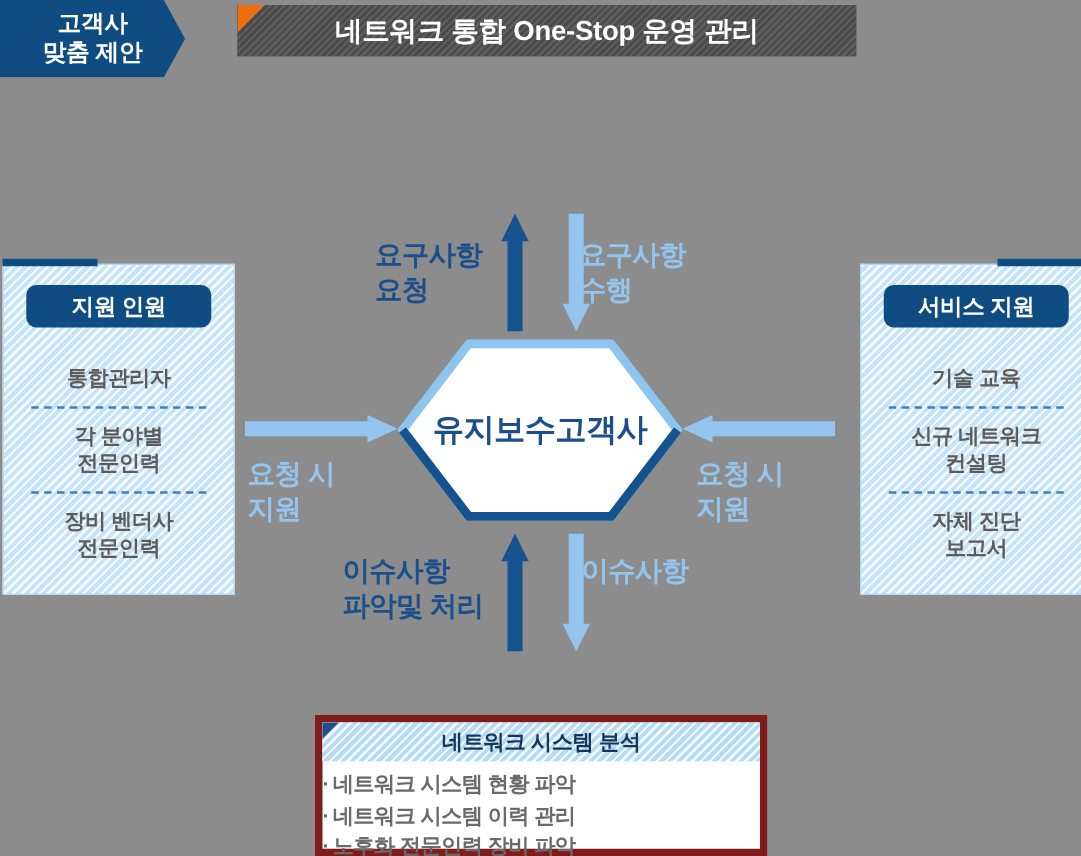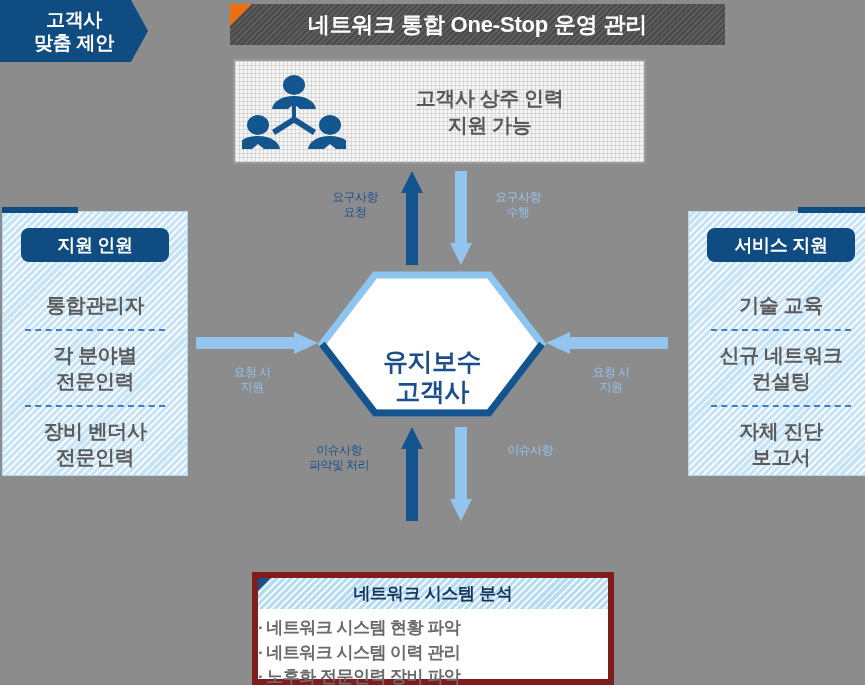--- a/index.html
+++ b/index.html
@@ -51,21 +51,20 @@
     background-color: #4e4e4e;
     background-image: repeating-linear-gradient(
       135deg,
       #4a4a4a 0px, #4a4a4a 2px,
       #5d5d5d 2px, #5d5d5d 4px
     );
     display: flex;
     align-items: center;
     justify-content: center;
     overflow: hidden;
-    margin-left: 40px;
   }
   #title-banner .corner-triangle {
     position: absolute;
     left: 0;
     top: 0;
     width: 0;
     height: 0;
     border-top: 22px solid #ec7012;
     border-right: 22px solid transparent;
   }
@@ -150,21 +149,21 @@
     font-size: 18px;
     font-weight: bold;
     display: flex;
     align-items: center;
     justify-content: center;
     letter-spacing: -0.3px;
   }
   .panel-item {
     text-align: center;
     color: #5c5c5c;
-    font-size: 20px;
+    font-size: 17px;
     font-weight: bold;
     line-height: 1.3;
     letter-spacing: -0.4px;
     padding: 2px 6px;
   }
   .panel-divider {
     width: 140px;
     margin: 9px auto;
     border-top: 2px dashed #3f7fc0;
   }
@@ -178,31 +177,30 @@
     height: 146px;
   }
   #hexagon-wrap svg { display: block; }
   #hexagon-label {
     position: absolute;
     left: 0;
     top: 0;
     width: 228px;
     height: 146px;
     display: flex;
-    flex-direction: column;
+    flex-direction: row;
     align-items: center;
     justify-content: center;
     color: #1b4f8c;
     font-size: 25px;
     font-weight: bold;
     line-height: 1.22;
     letter-spacing: -0.5px;
     text-align: center;
     pointer-events: none;
-    margin-top: 32px;
   }
 
   
   .arrow { position: absolute; }
 
   
   .arrow-v { width: 22px; }
   .arrow-v .shaft {
     position: absolute;
     left: 5px;
@@ -224,24 +222,24 @@
   .arrow-h .head {
     position: absolute;
     top: 0;
     width: 0; height: 0;
     border-top: 11px solid transparent;
     border-bottom: 11px solid transparent;
   }
 
   .arrow-label {
     position: absolute;
-    font-size: 12px;
-    font-weight: normal;
+    font-size: 22px;
+    font-weight: bold;
     line-height: 1.25;
-    text-align: center;
+    text-align: left;
     letter-spacing: -0.6px;
     white-space: nowrap;
   }
   .lbl-dark  { color: #1b4f8c; }
   .lbl-light { color: #93c5ef; }
 
   
   #helpdesk {
     position: absolute;
     left: 235px;
@@ -317,45 +315,20 @@
   <div id="corner-tag">
     <span>고객사</span>
     <span>맞춤 제안</span>
   </div>
 
   <div id="title-banner">
     <span class="corner-triangle"></span>
     <span id="title-text">네트워크 통합 One-Stop 운영 관리</span>
   </div>
 
-  <div id="top-box">
-    <div id="people-icon">
-      <svg width="104" height="74" viewBox="0 0 104 74" aria-hidden="true">
-        <g fill="#12558f">
-
-          <path d="M50 26 L54 26 L54 44 L50 44 Z"></path>
-          <path d="M52 41 L74 55 L71 60 L49 46 Z"></path>
-          <path d="M52 41 L30 55 L33 60 L55 46 Z"></path>
-
-          <ellipse cx="52" cy="10" rx="11" ry="10"></ellipse>
-          <path d="M52 21 c-13 0 -21 6 -22 13 h16 l6 -5 l6 5 h16 c-1 -7 -9 -13 -22 -13 z"></path>
-
-          <ellipse cx="16" cy="50" rx="11" ry="10"></ellipse>
-          <path d="M16 61 c-13 0 -21 6 -22 13 h16 l6 -5 l6 5 h16 c-1 -7 -9 -13 -22 -13 z"></path>
-
-          <ellipse cx="88" cy="50" rx="11" ry="10"></ellipse>
-          <path d="M88 61 c-13 0 -21 6 -22 13 h16 l6 -5 l6 5 h16 c-1 -7 -9 -13 -22 -13 z"></path>
-        </g>
-      </svg>
-    </div>
-    <div id="top-box-label">
-      <div>고객사 상주 인력</div>
-      <div>지원 가능</div>
-    </div>
-  </div>
 
   <div id="panel-left" class="side-panel">
     <span class="panel-accent"></span>
     <div class="panel-header">지원 인원</div>
     <div class="panel-item">통합관리자</div>
     <div class="panel-divider"></div>
     <div class="panel-item">각 분야별<br>전문인력</div>
     <div class="panel-divider"></div>
     <div class="panel-item">장비 벤더사<br>전문인력</div>
   </div>

